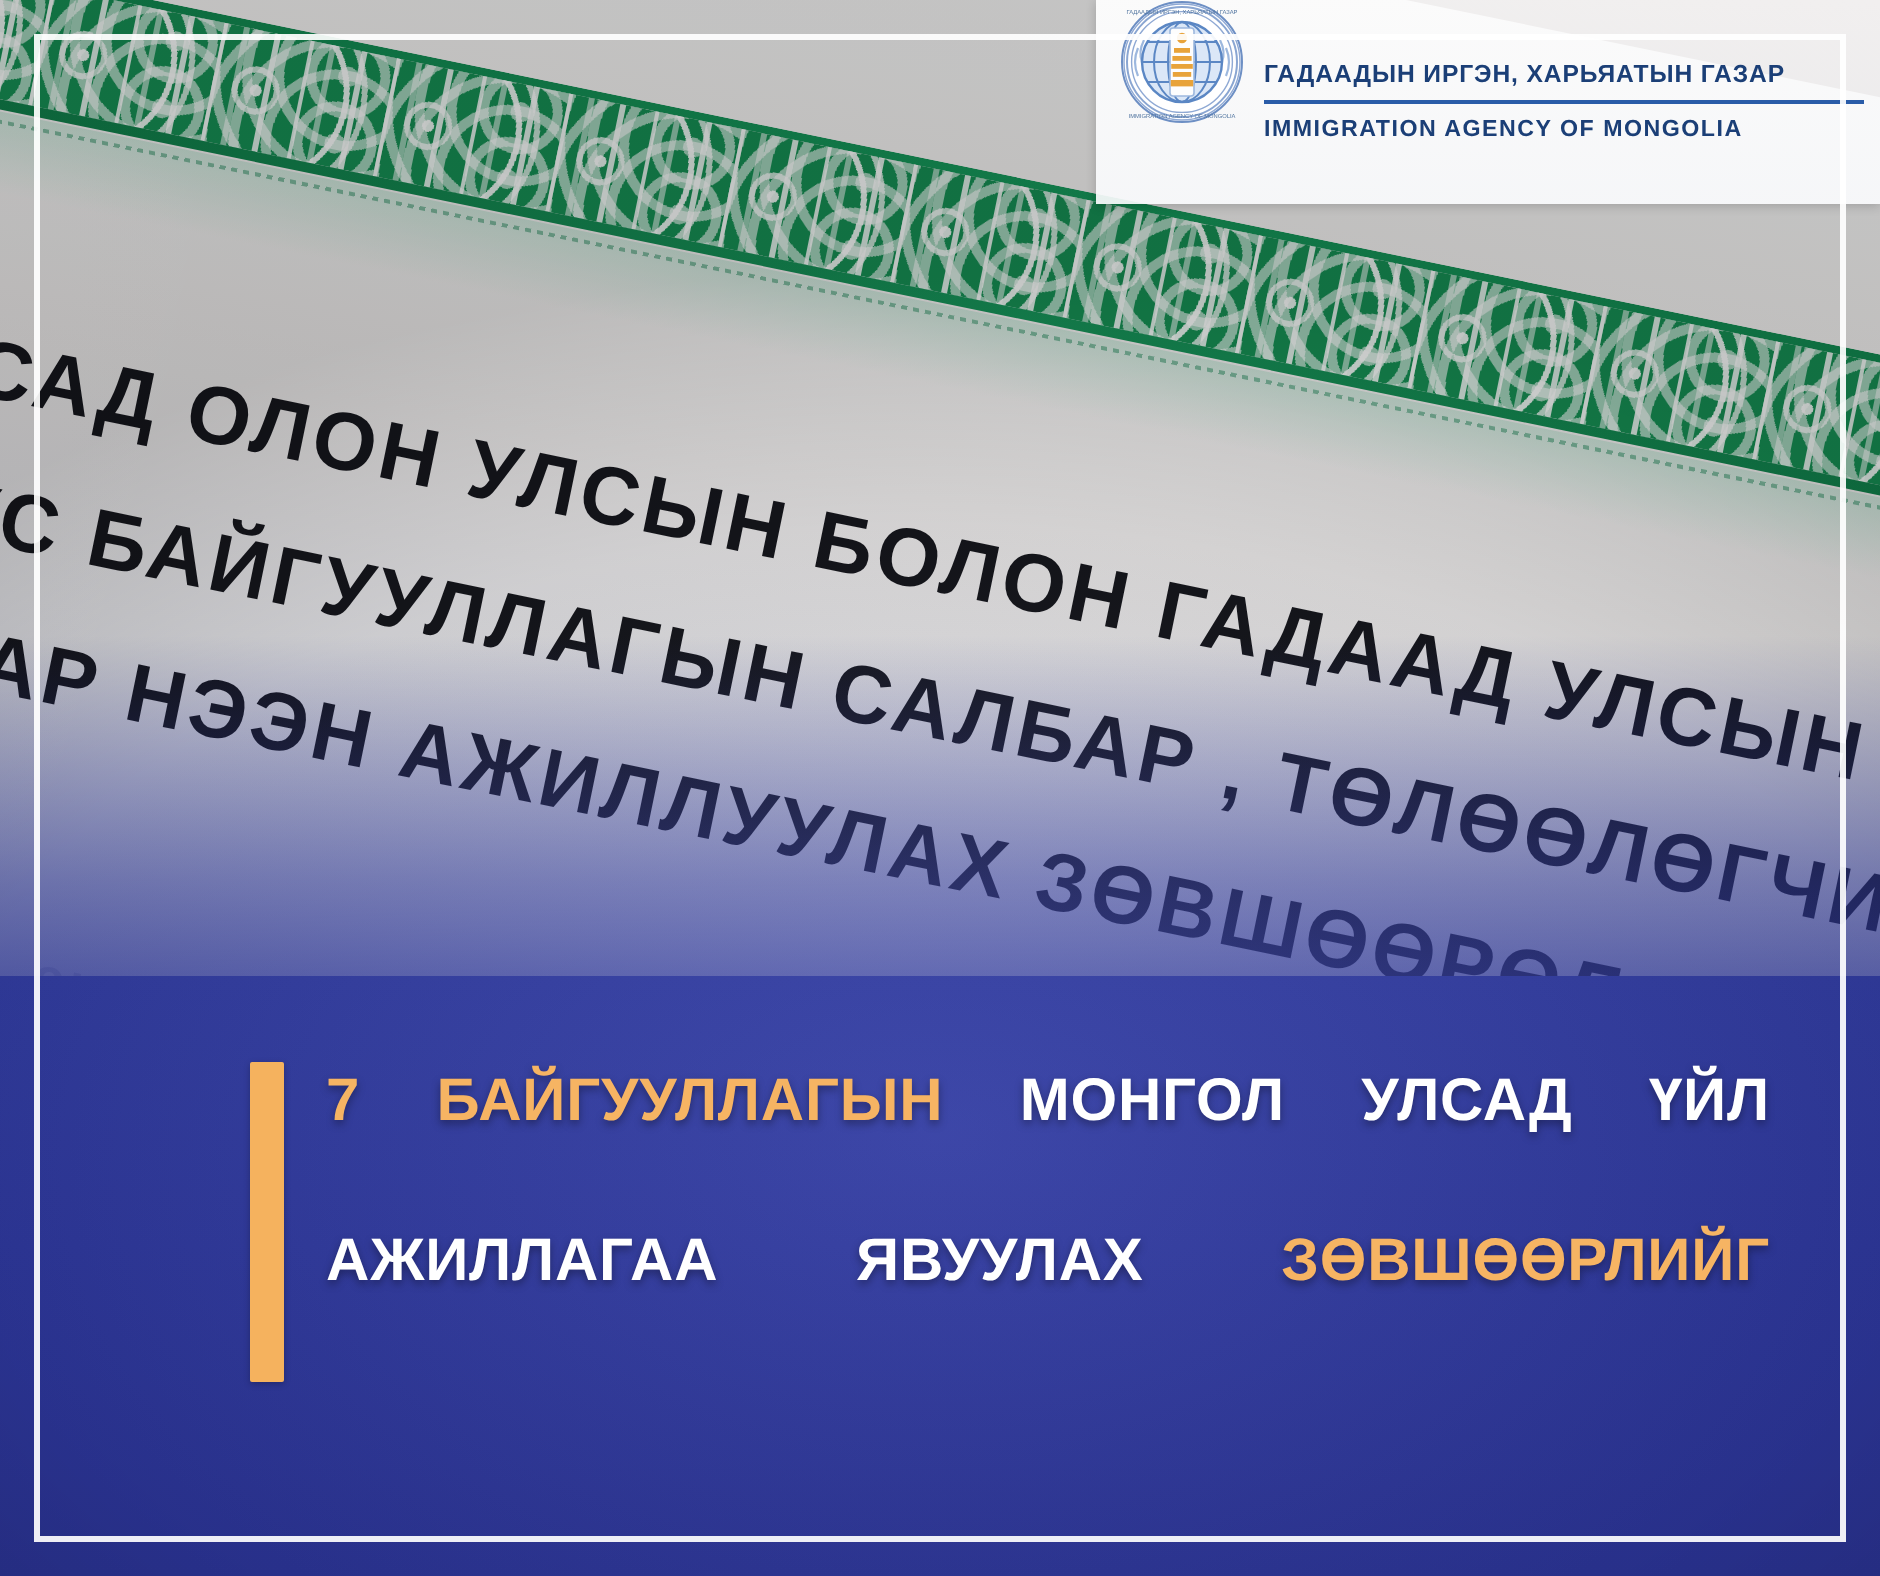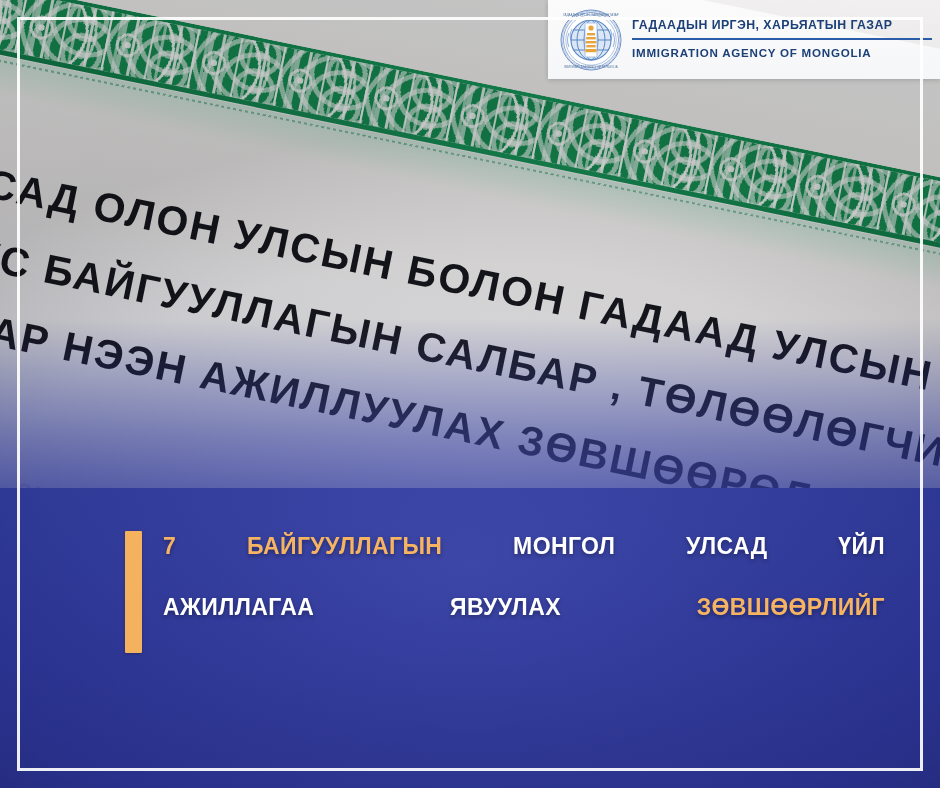--- a/index.html
+++ b/index.html
@@ -115,23 +115,23 @@
     position:absolute;left:0;right:0;bottom:0;height:300px;
     background:linear-gradient(180deg,#333ea5 0%,#2f39a0 45%,#2c3599 100%);
   }
   .blue-vignette{
     position:absolute;inset:0;
     background:radial-gradient(ellipse 75% 55% at 50% 72%, rgba(255,255,255,.06) 0%, rgba(0,0,0,.10) 70%, rgba(0,0,0,.22) 100%);
   }
 
   
   .header-banner{
-    position:absolute;left:548px;top:0;width:392px;height:79px;
+    position:absolute;left:548px;top:0;width:392px;height:102px;
     background:linear-gradient(180deg,rgba(255,255,255,.93) 0%,rgba(250,251,253,.92) 100%);
-    display:flex;align-items:center;
+    display:flex;
     box-shadow:0 1px 5px rgba(0,0,0,.18);
   }
   .logo-mark{
     position:relative;width:62px;height:62px;margin-left:12px;flex:0 0 auto;
   }
   .logo-mark svg{display:block;}
   .logo-text{
     margin-left:10px;padding-right:8px;flex:1 1 auto;
     display:flex;flex-direction:column;justify-content:center;
   }
@@ -151,21 +151,21 @@
   .headline-wrap{
     position:absolute;left:125px;top:531px;width:760px;
     display:flex;align-items:stretch;
   }
   .accent-bar{
     width:17px;flex:0 0 17px;background:#f5b25e;border-radius:1px;
     box-shadow:0 1px 3px rgba(0,0,0,.25);
   }
   .headline{
     margin-left:21px;flex:1 1 auto;
-    font-size:23px;font-weight:700;line-height:1.33;
+    font-size:30px;font-weight:700;line-height:1.33;
     letter-spacing:.4px;
     text-align:justify;
     text-shadow:0 2px 4px rgba(0,0,0,.35);
   }
   .headline .w{display:inline;}
   .hl-line{display:block;}
   .hl-line.just{
     text-align:justify;
   }
   .hl-line.just::after{content:"";display:inline-block;width:100%;}

